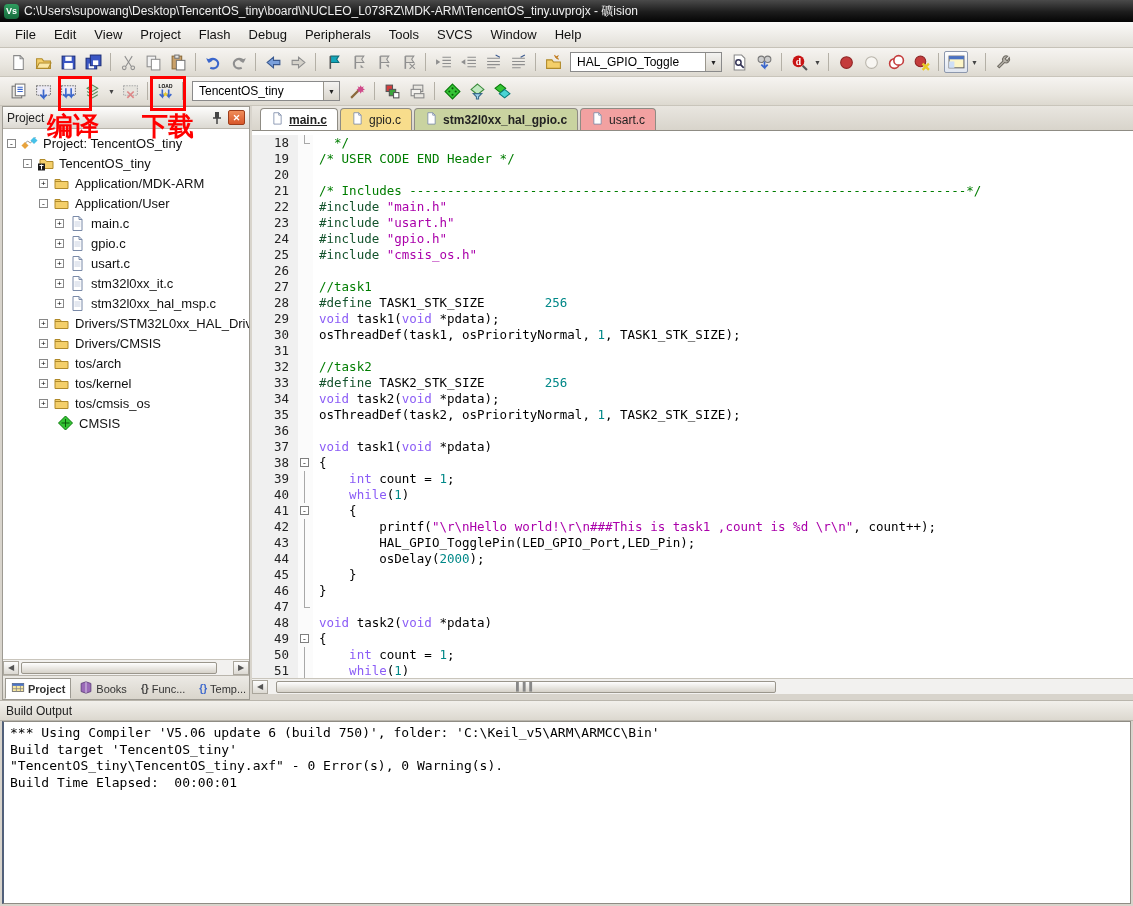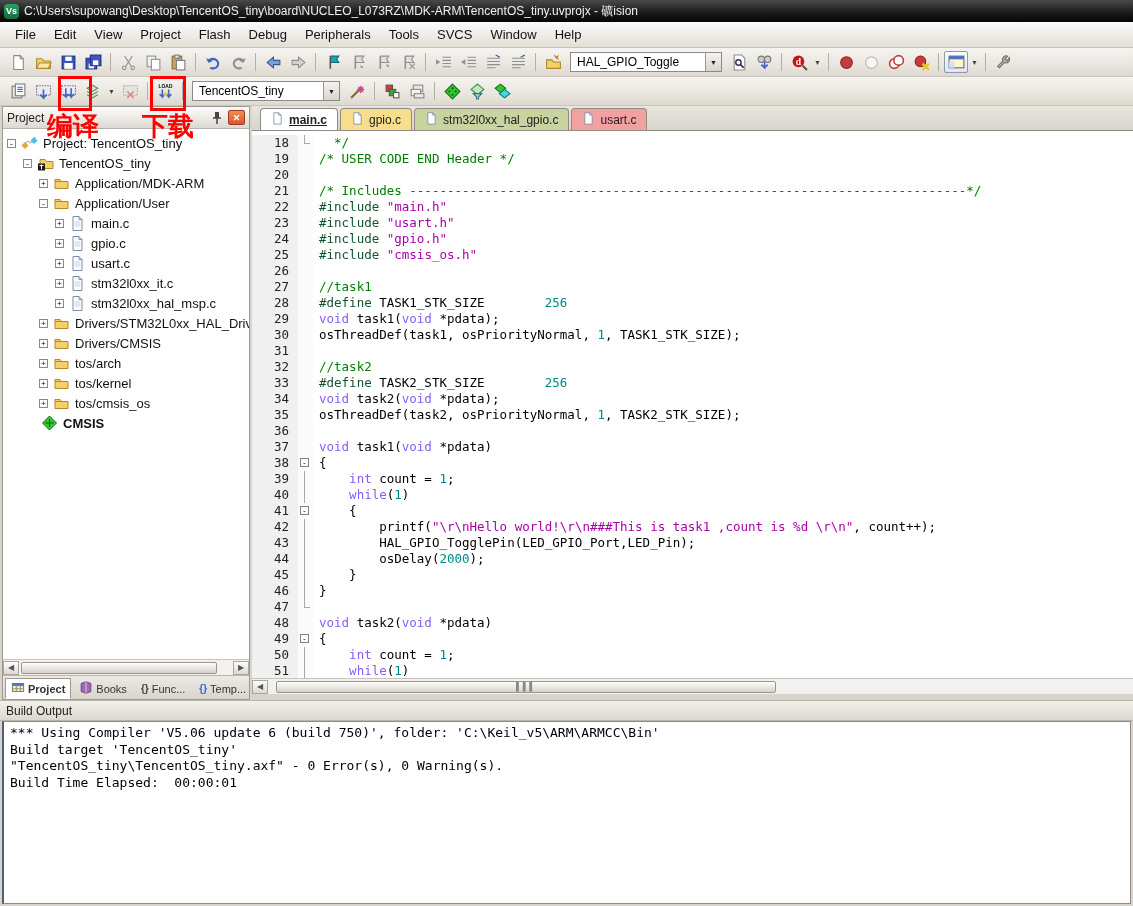--- a/index.html
+++ b/index.html
@@ -556,21 +556,21 @@
           <span class="tree-label">tos/kernel</span>
         </div>
         <div class="tree-row" style="padding-left: 36px;">
           <span class="expander">+</span>
           <span class="tree-icon"><svg viewBox="0 0 16 16">
               <path d="M1.5 4.5h5l1.5 2h6.5v7h-13z" fill="#f4cf6a" stroke="#b08a2a"></path>
               <path d="M1.5 6.5h13" stroke="#b08a2a"></path>
             </svg></span>
           <span class="tree-label">tos/cmsis_os</span>
         </div>
-        <div class="tree-row" style="padding-left: 24px; font-weight: bold;">
+        <div class="tree-row" style="padding-left: 40px;">
           <span class="expander none"></span>
           <span class="tree-icon"><svg viewBox="0 0 16 16">
               <polygon points="8,1 15,8 8,15 1,8" fill="#35c435" stroke="#0a7a0a"></polygon>
               <path d="M8 4v8M4 8h8" stroke="#0a5a0a"></path>
             </svg></span>
           <span class="tree-label">CMSIS</span>
         </div>
       </div>
     <div class="hscroll">
       <span class="hs-arrow">◀</span>
@@ -616,21 +616,21 @@
             </svg></span>
           <span class="etab-label">main.c</span>
         </span>
         <span class="etab" style="background: rgb(248, 221, 140);">
           <span><svg viewBox="0 0 16 16">
               <path d="M3.5 1.5h6l3 3v11h-9z" fill="#fff" stroke="#7a8aa8"></path>
               <path d="M9.5 1.5v3h3" fill="none" stroke="#7a8aa8"></path>
             </svg></span>
           <span class="etab-label">gpio.c</span>
         </span>
-        <span class="etab" style="background: rgb(201, 211, 160);">
+        <span class="etab" style="background: rgb(201, 211, 160); font-weight: bold;">
           <span><svg viewBox="0 0 16 16">
               <path d="M3.5 1.5h6l3 3v11h-9z" fill="#fff" stroke="#7a8aa8"></path>
               <path d="M9.5 1.5v3h3" fill="none" stroke="#7a8aa8"></path>
             </svg></span>
           <span class="etab-label">stm32l0xx_hal_gpio.c</span>
         </span>
         <span class="etab" style="background: rgb(242, 161, 161);">
           <span><svg viewBox="0 0 16 16">
               <path d="M3.5 1.5h6l3 3v11h-9z" fill="#fff" stroke="#7a8aa8"></path>
               <path d="M9.5 1.5v3h3" fill="none" stroke="#7a8aa8"></path>

